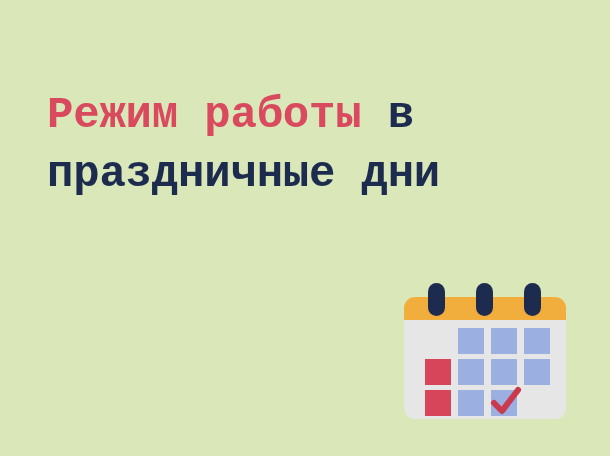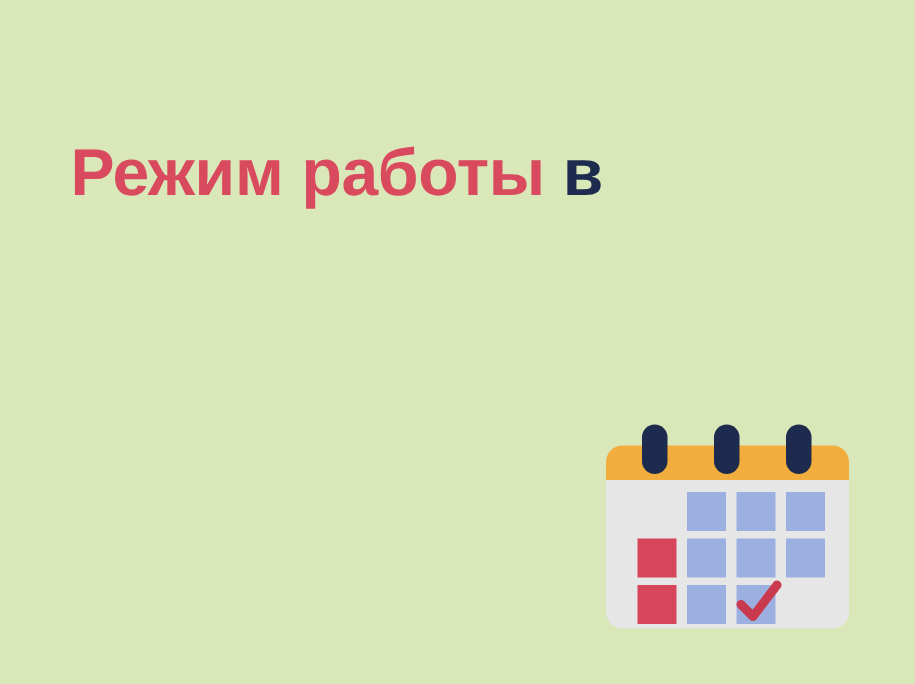--- a/index.html
+++ b/index.html
@@ -29,20 +29,21 @@
     font-weight: 700;
     font-size: 44px;
     line-height: 59px;
     letter-spacing: -0.2px;
     color: #1c2b4e;
     -webkit-font-smoothing: antialiased;
   }
   #headline .line {
     display: block;
     white-space: nowrap;
+    font-family: Liberation Mono, monospace;
   }
   #headline .accent {
     color: #d94a5e;
   }
 
   
   #calendar {
     position: absolute;
     left: 404px;
     top: 283px;
@@ -111,20 +112,21 @@
     pointer-events: none;
   }
 </style>
 </head>
 <body>
 
 <div id="poster">
 
   <div id="headline">
     <span class="line"><span class="accent">Режим работы</span><span> в</span></span>
+    <span class="line">праздничные дни</span>
   </div>
 
   <div id="calendar">
     <div class="cal-ring r1"></div>
     <div class="cal-ring r2"></div>
     <div class="cal-ring r3"></div>
 
     <div class="cal-body"></div>
     <div class="cal-header"></div>
 

